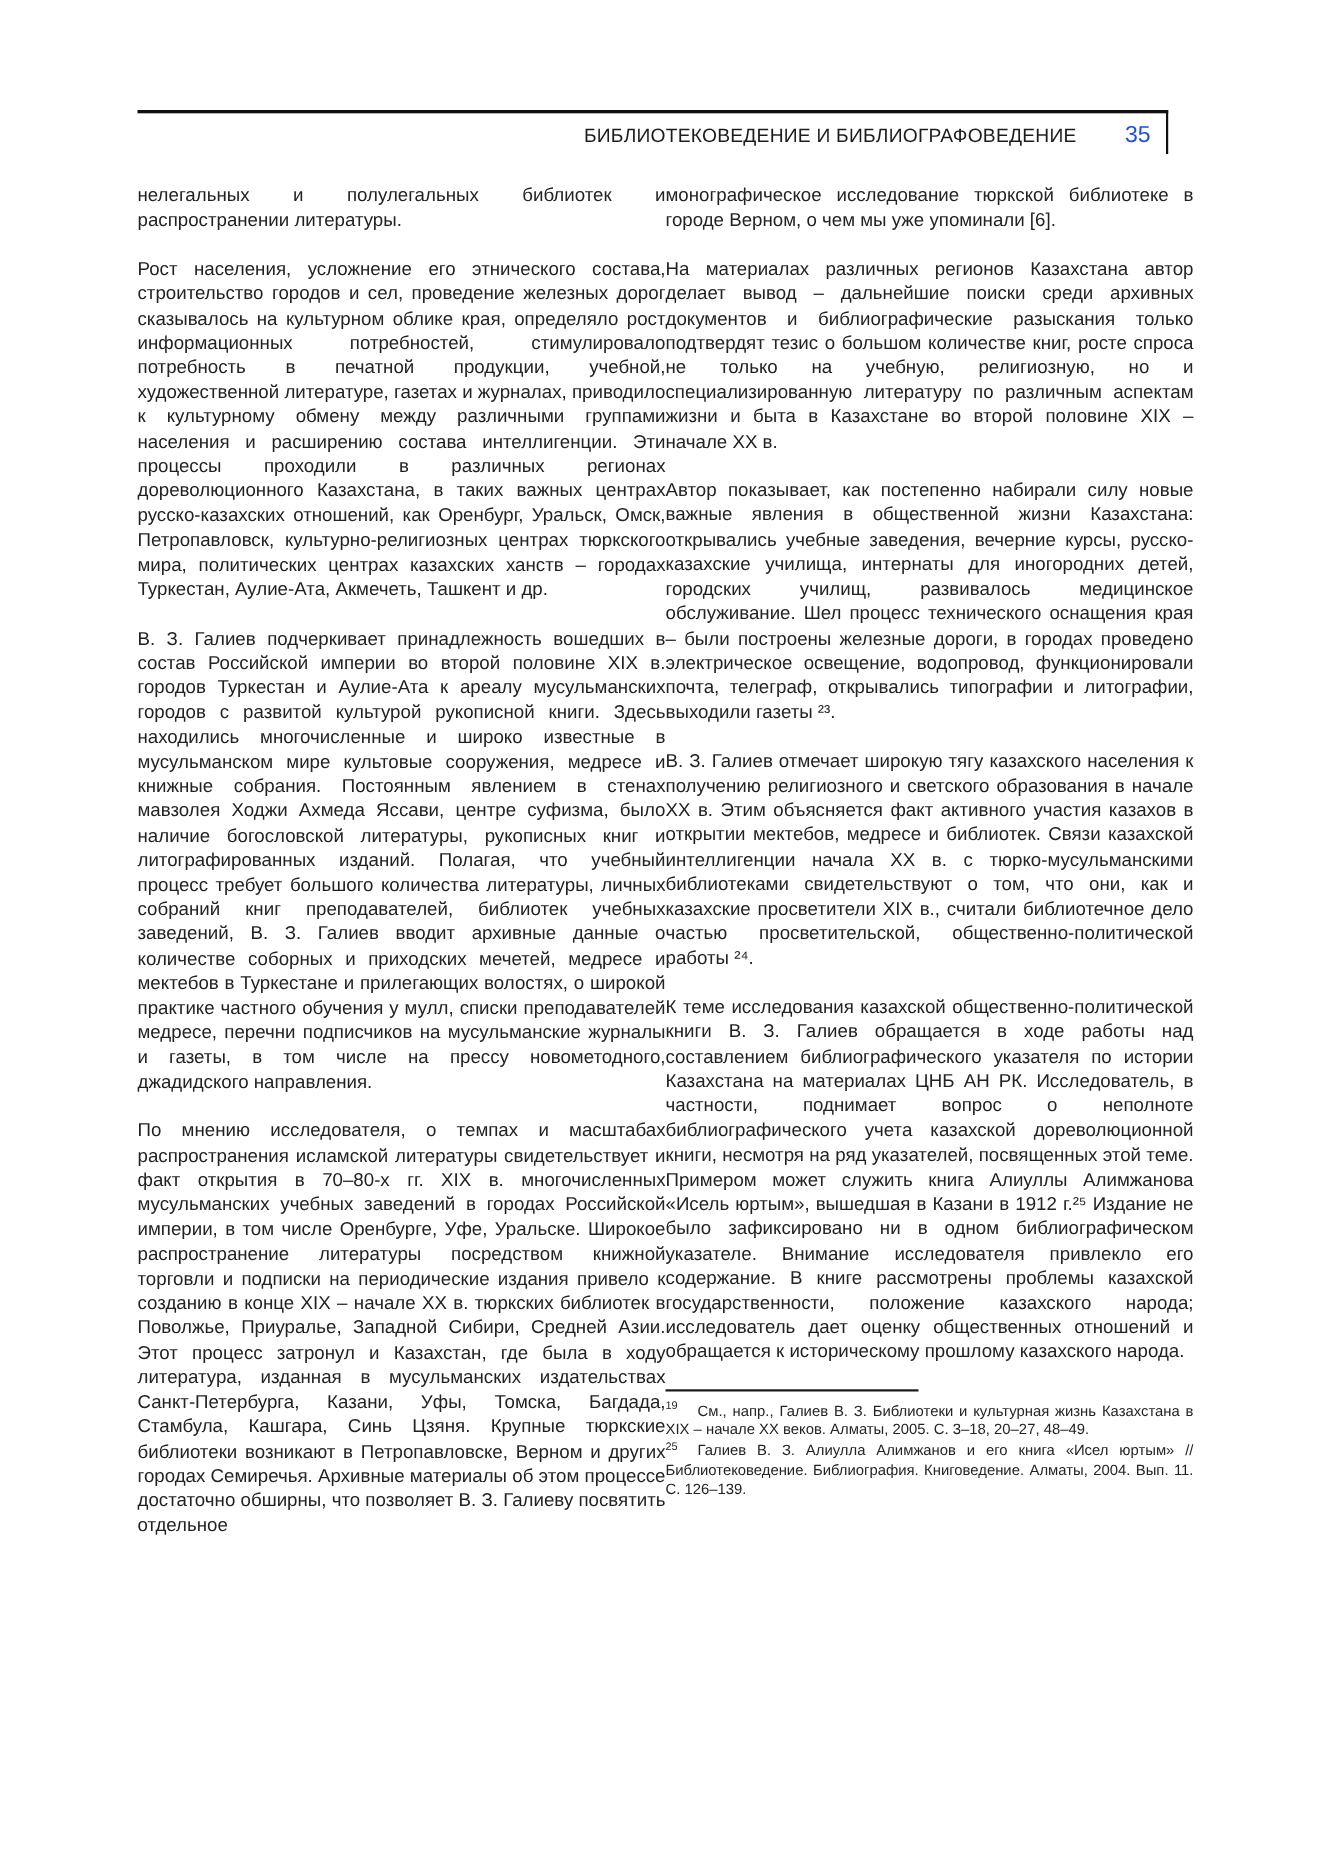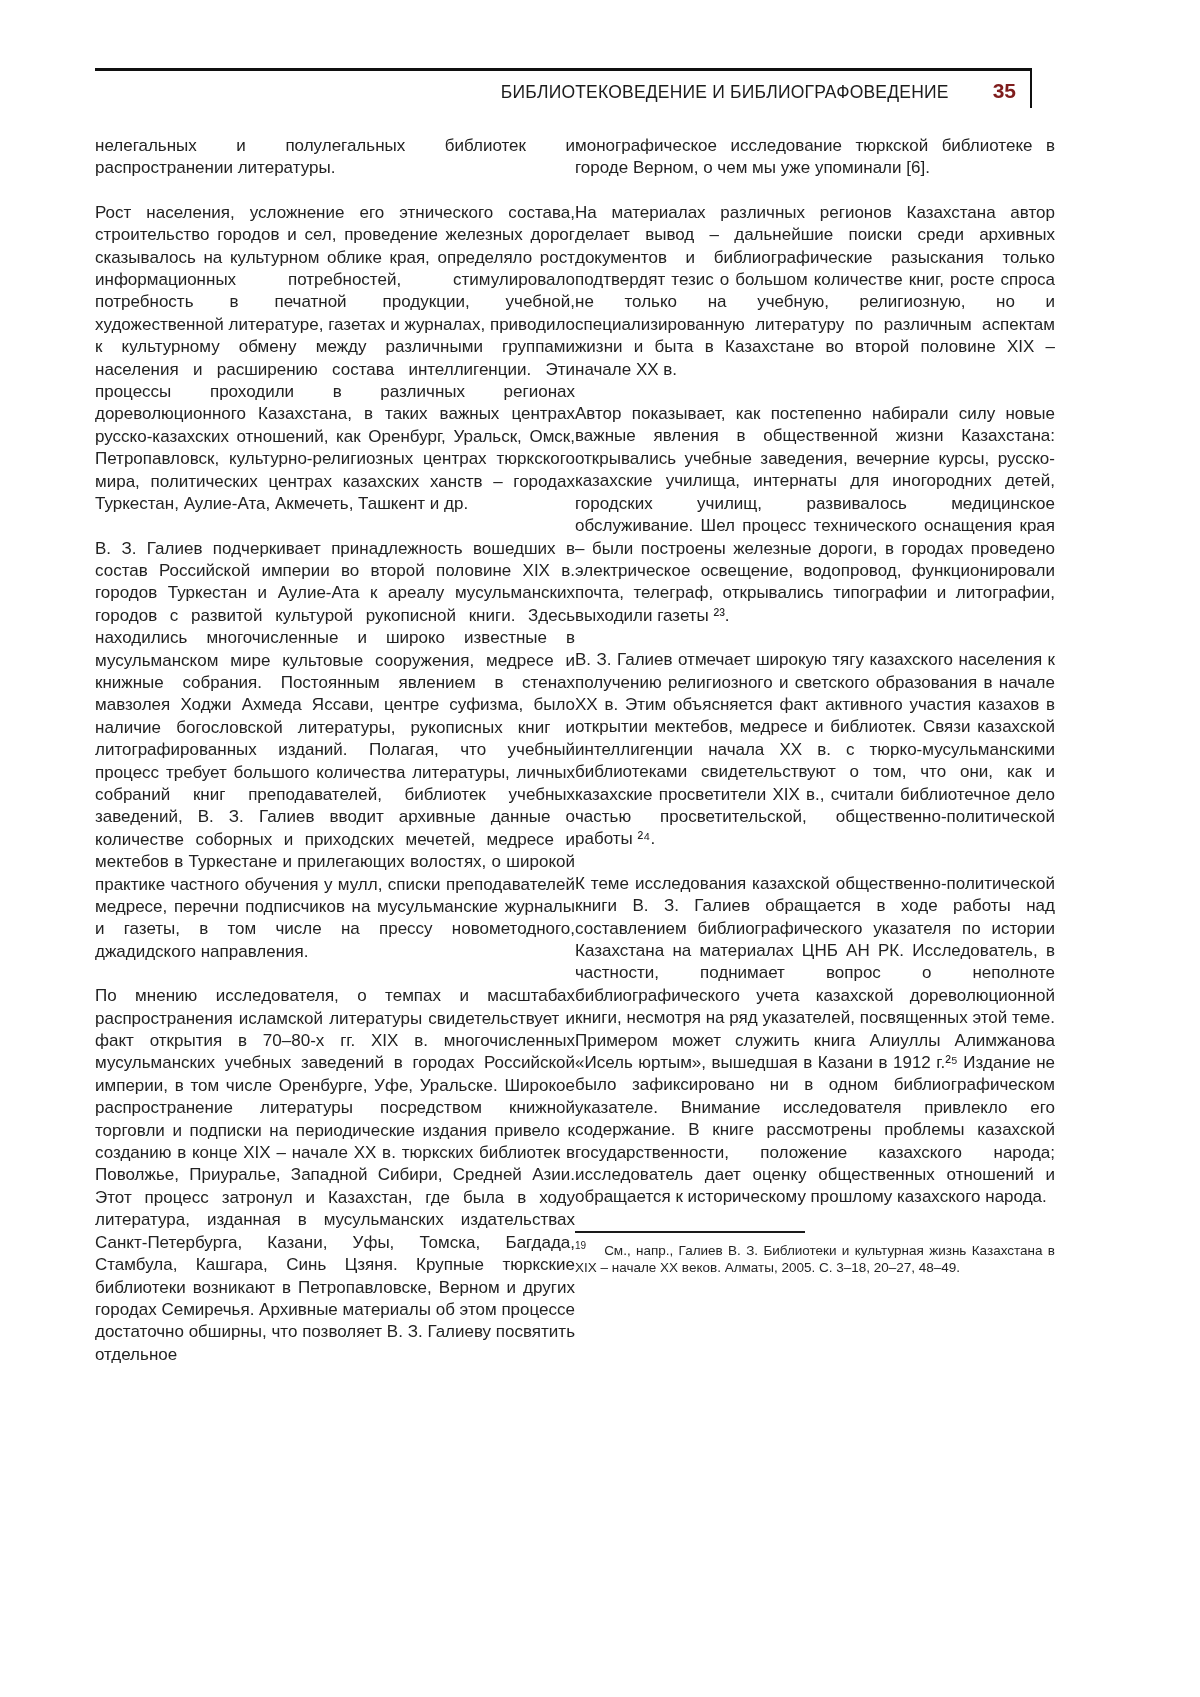--- a/index.html
+++ b/index.html
@@ -5,42 +5,42 @@
   * { margin: 0; padding: 0; box-sizing: border-box; }
   html, body { background: #ffffff; }
   body {
     width: 1200px;
     height: 1697px;
     font-family: "Liberation Sans", "DejaVu Sans", sans-serif;
     color: #1f1f1f;
     position: relative;
     overflow: hidden;
   }
-  .page { padding: 68px 95px 0 95px; }
+  .page { padding: 100px 95px 0 95px; margin-left: 30px; }
 
   
   .page-header { margin-bottom: 27px; }
   .header-rule-box {
     width: 937px;
     border-top: 3px solid #101010;
     border-right: 2px solid #101010;
     display: flex;
     justify-content: flex-end;
     align-items: baseline;
     padding: 8px 14px 5px 0;
   }
   .running-title {
     font-size: 17.5px;
     letter-spacing: 0.2px;
     color: #1c1c1c;
   }
   .page-number {
     font-size: 21px;
-    font-weight: 700;
-    color: #7f1d1d;
+    font-weight: 400;
+    color: #1d4ed8;
     margin-left: 44px;
   }
 
   
   .columns { display: flex; }
   .column { width: 480px; }
   .para {
     font-size: 17px;
     line-height: 22.4px;
     text-align: justify;
@@ -97,17 +97,20 @@
       <p class="para">К теме исследования казахской общественно-политической книги В. З. Галиев обращается в ходе работы над составлением библиографического указателя по истории Казахстана на материалах ЦНБ АН РК. Исследователь, в частности, поднимает вопрос о неполноте библиографического учета казахской дореволюционной книги, несмотря на ряд указателей, посвященных этой теме. Примером может служить книга Алиуллы Алимжанова «Исель юртым», вышедшая в Казани в 1912 г.²⁵ Издание не было зафиксировано ни в одном библиографическом указателе. Внимание исследователя привлекло его содержание. В книге рассмотрены проблемы казахской государственности, положение казахского народа; исследователь дает оценку общественных отношений и обращается к историческому прошлому казахского народа.</p>
 
       <div class="footnotes">
         <div class="footnote-rule"></div>
 
 
         <p class="footnote">
           <sup>19</sup><span>См., напр., Галиев В. З. Библиотеки и культурная жизнь Казахстана в XIX – начале XX веков. Алматы, 2005. С. 3–18, 20–27, 48–49.</span>
         </p>
 
+        <p class="footnote">
+          <sup>25</sup><span>Галиев В. З. Алиулла Алимжанов и его книга «Исел юртым» // Библиотековедение. Библиография. Книговедение. Алматы, 2004. Вып. 11. С. 126–139.</span>
+        </p>
       </div>
     </section>
 
   </main>
 </div>
 
 </body></html>

